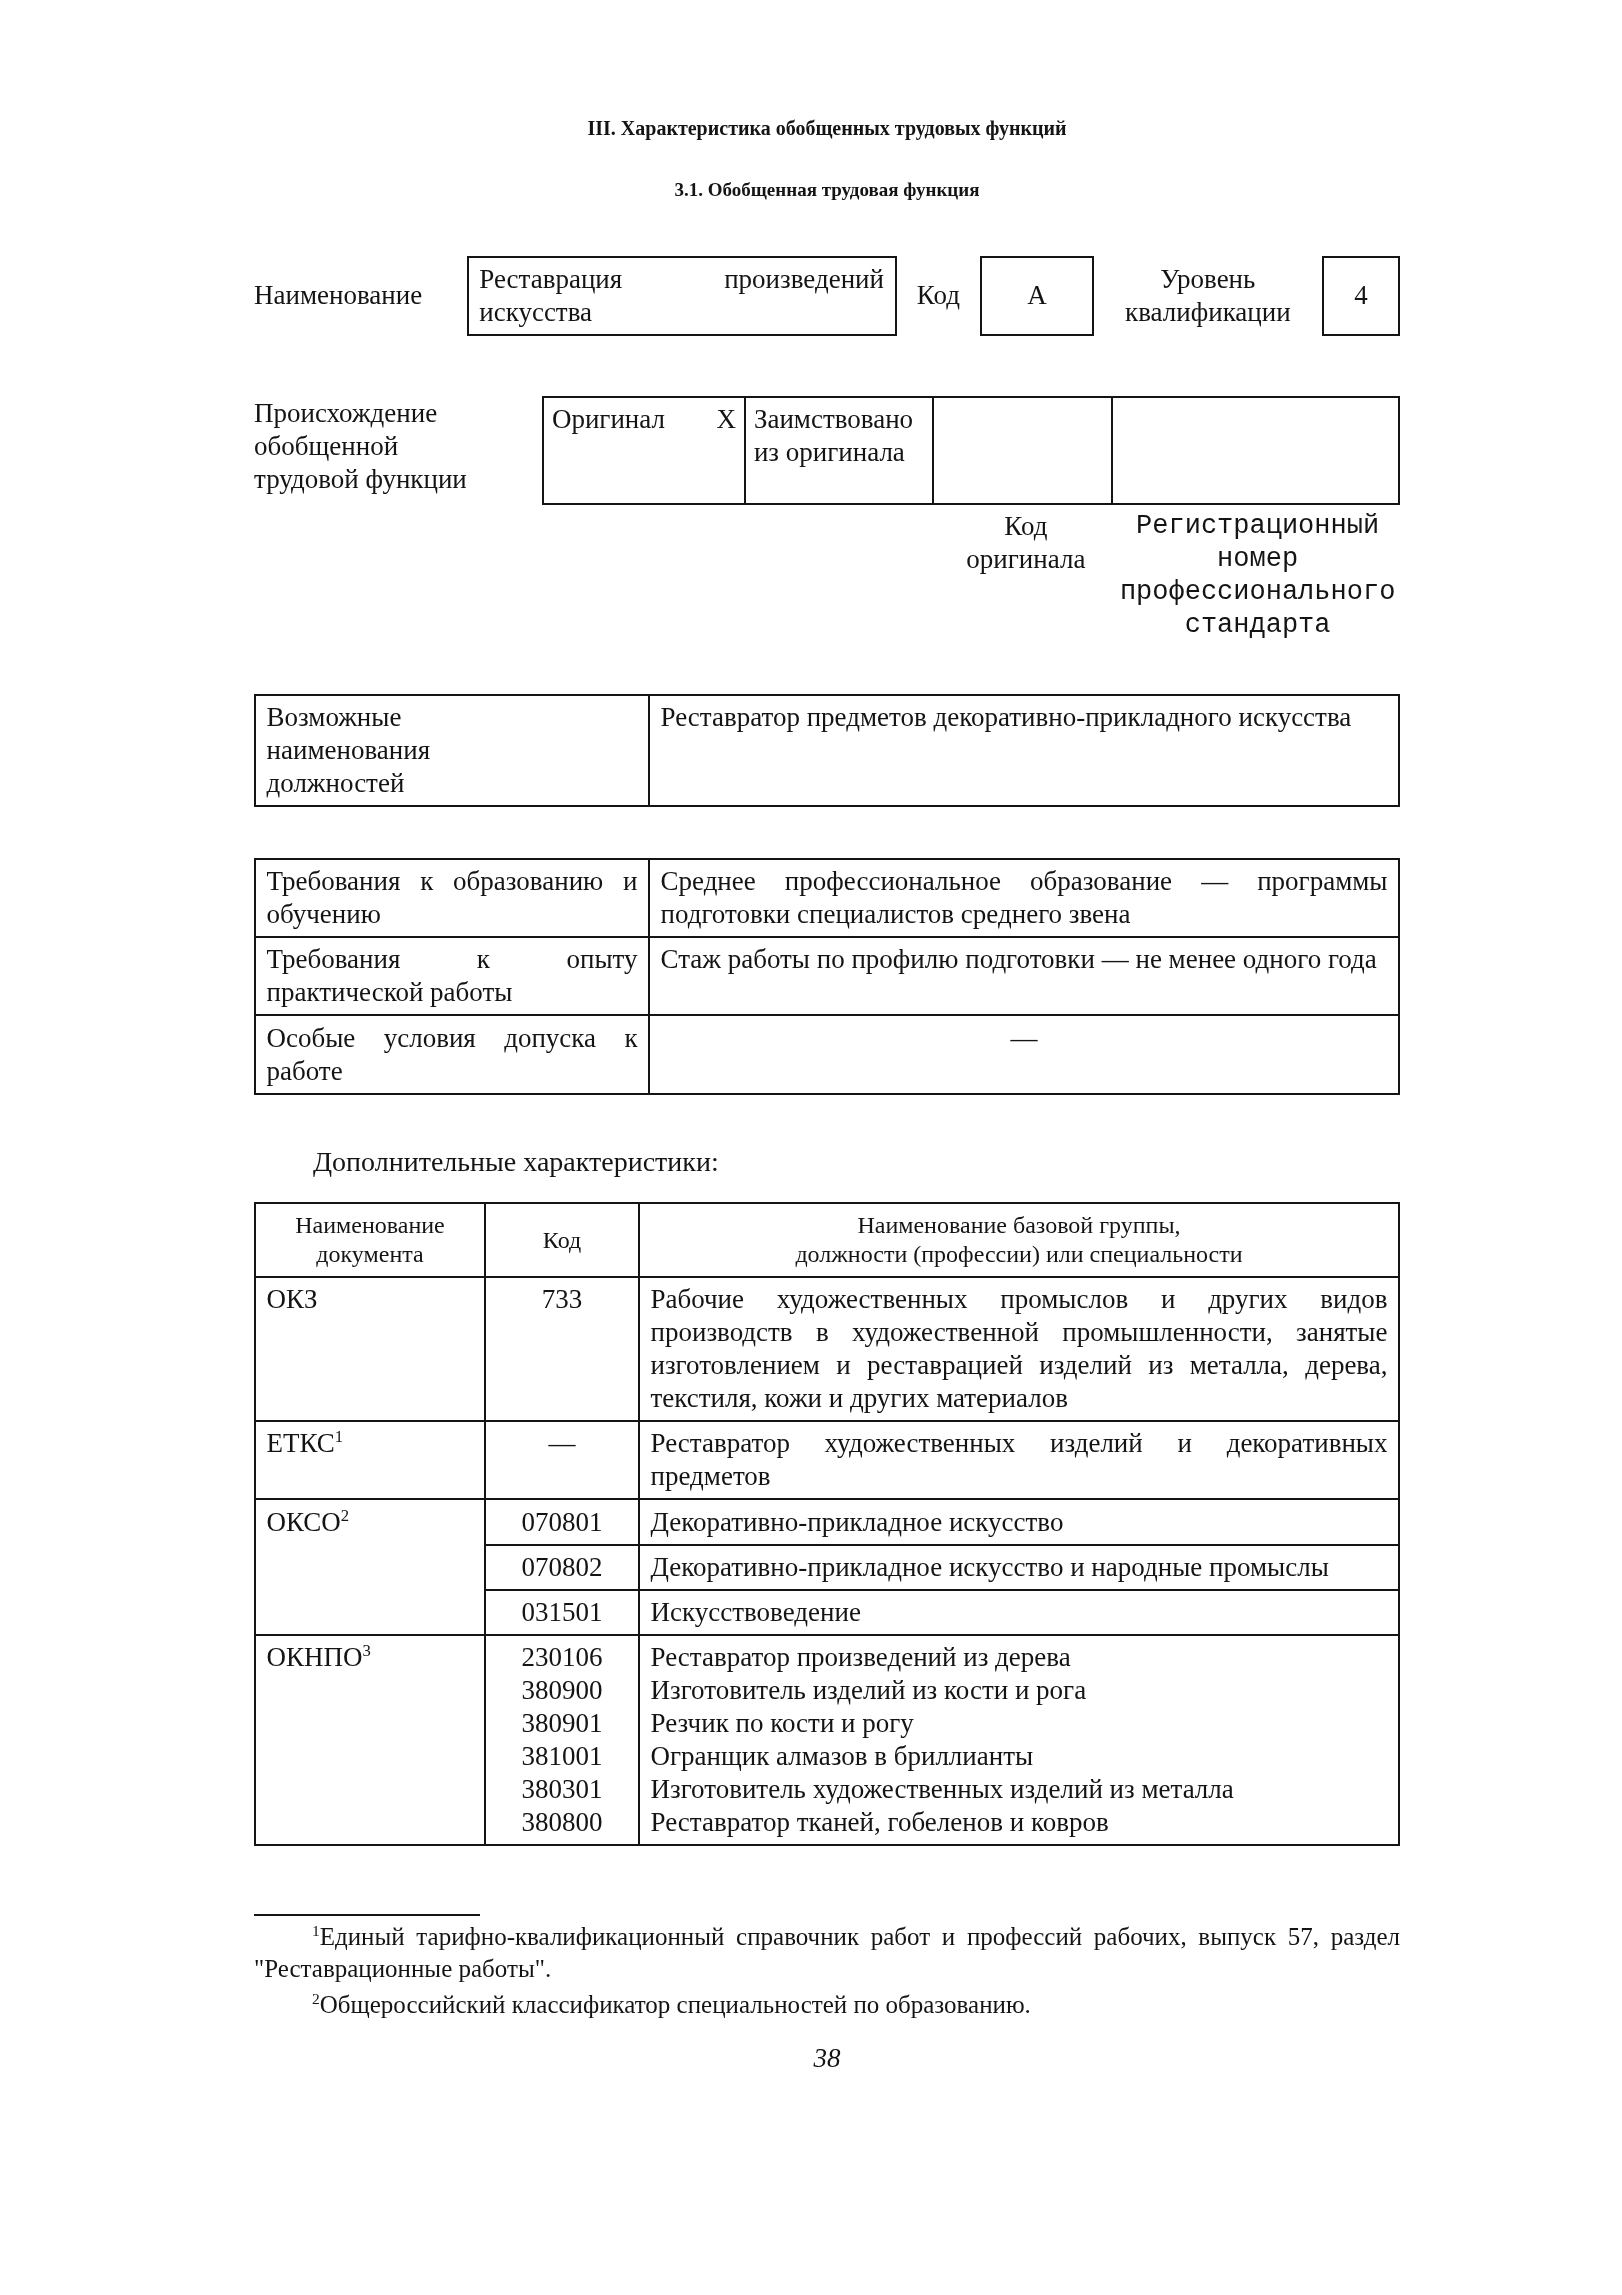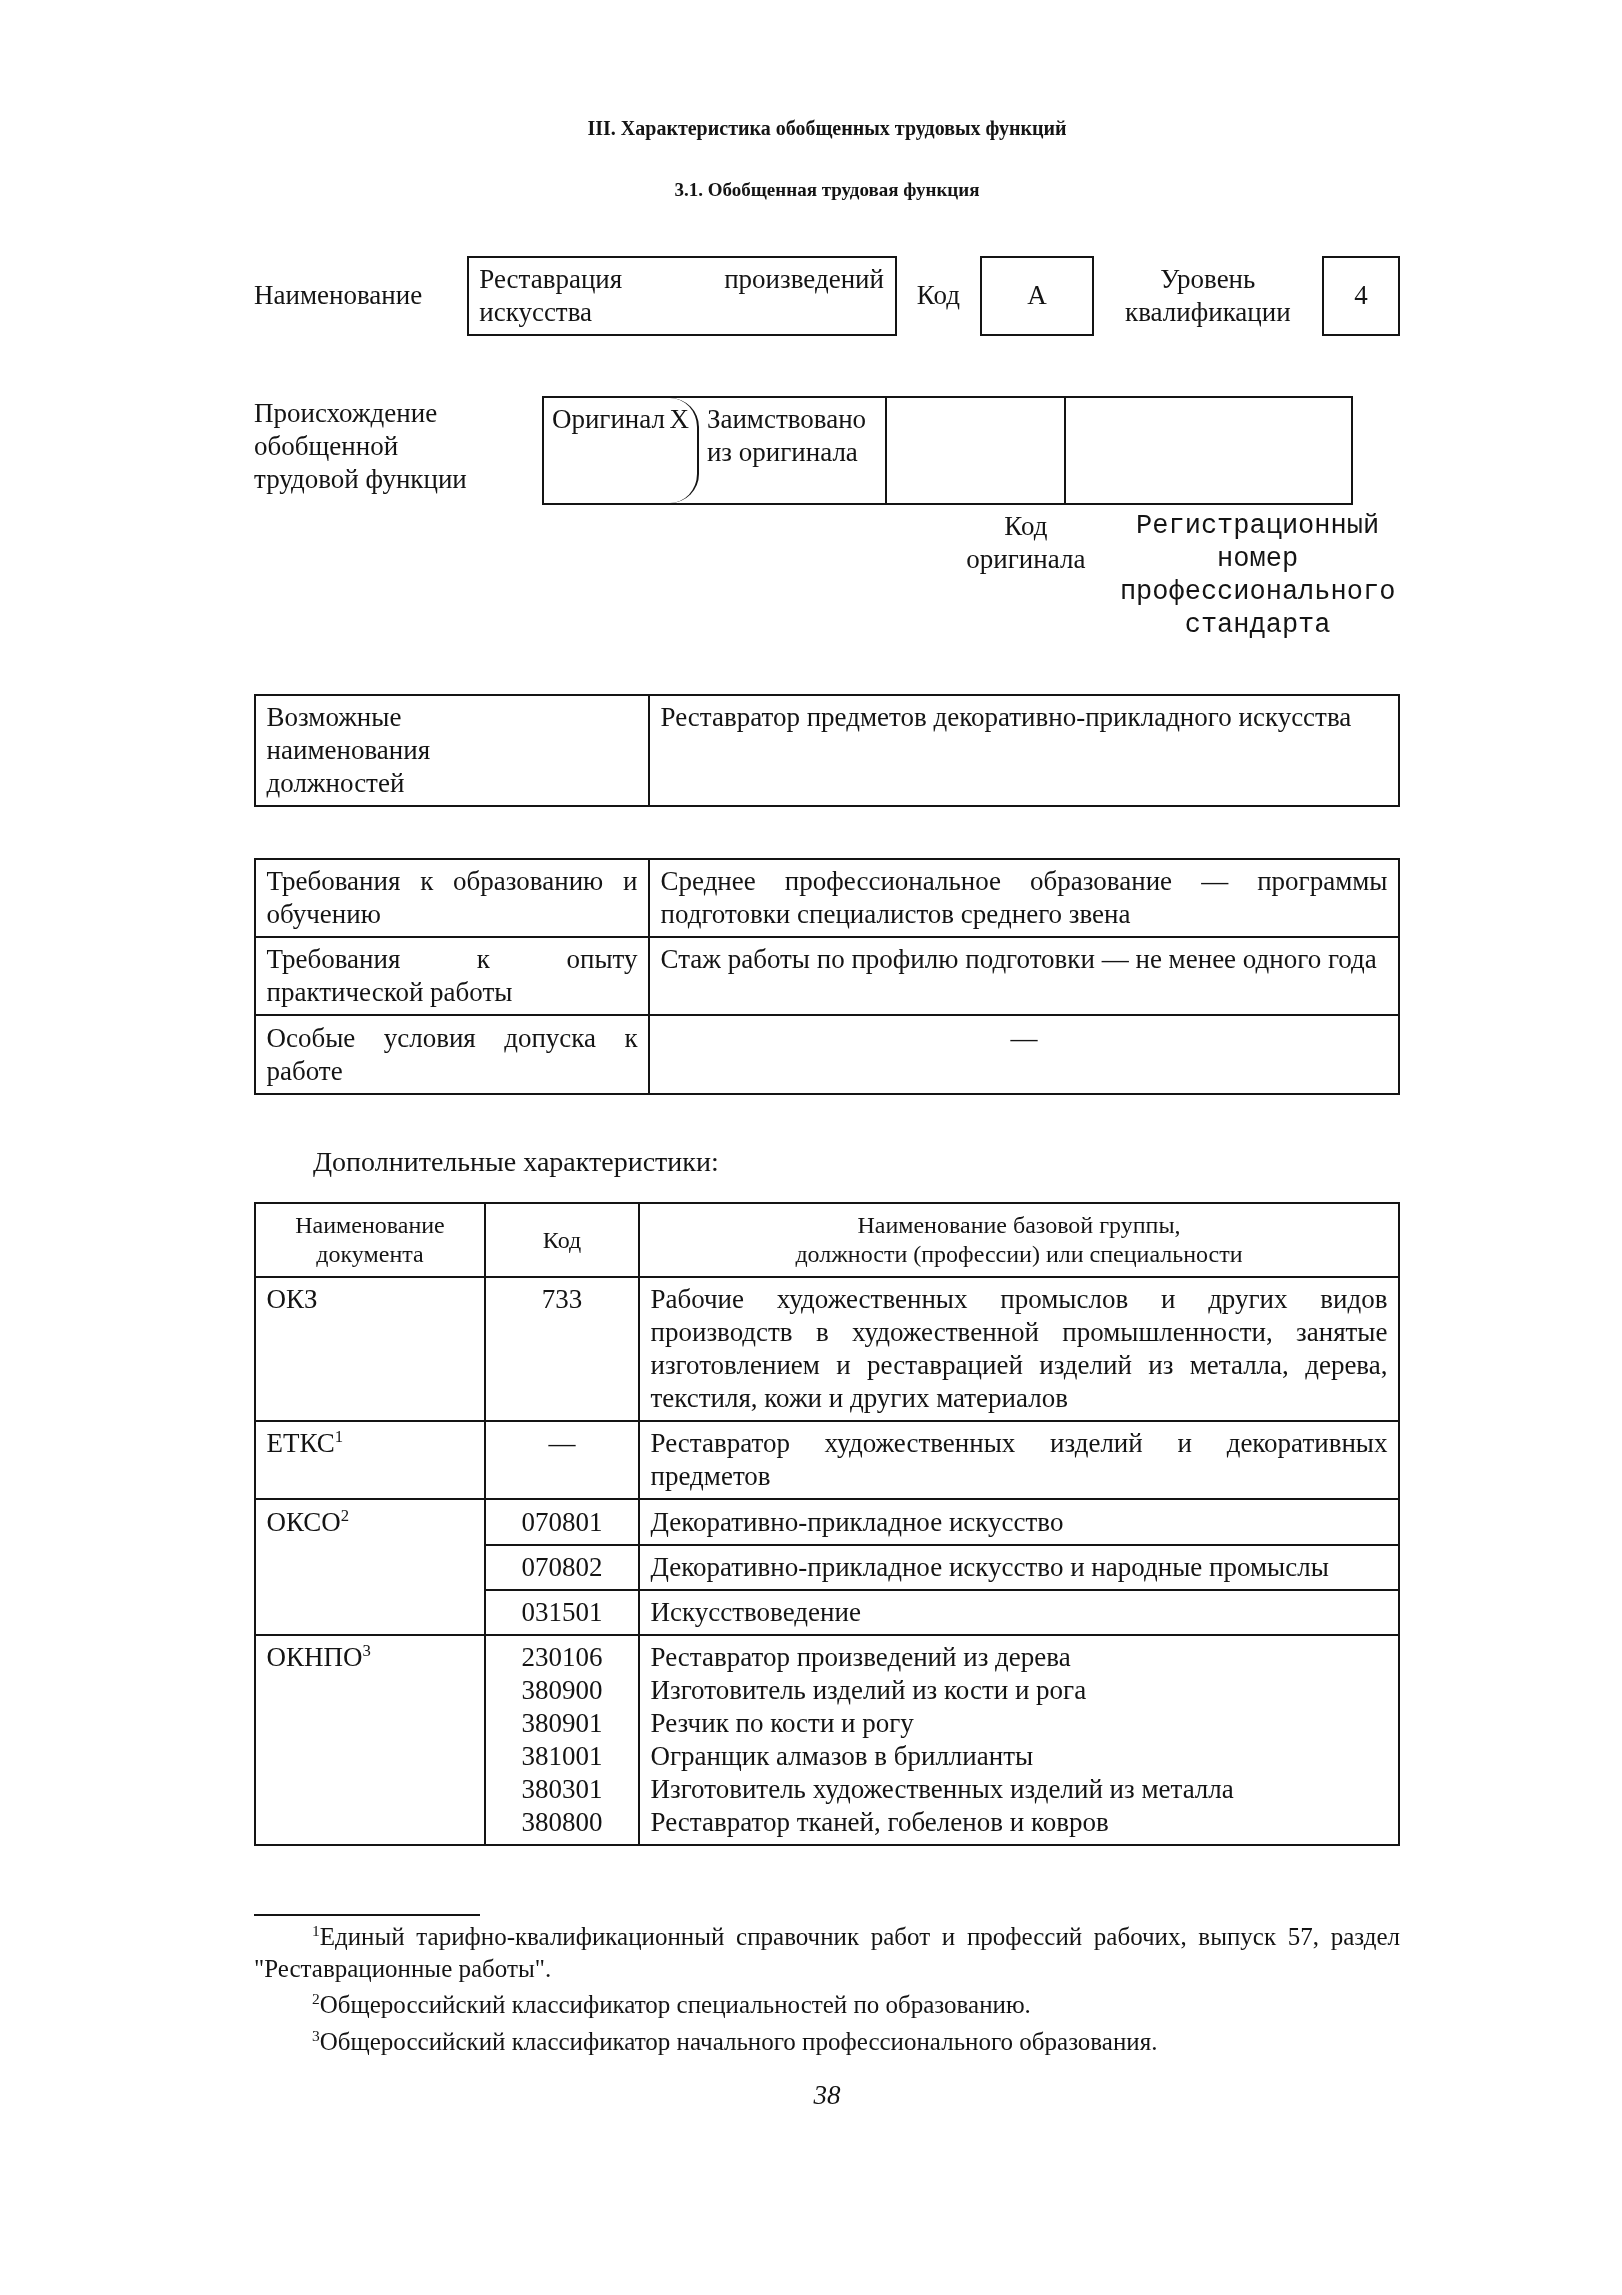--- a/index.html
+++ b/index.html
@@ -29,21 +29,21 @@
   .nr-code  { width:115px; display:flex; align-items:center; justify-content:center; }
   .nr-level-label { width:232px; display:flex; align-items:center; justify-content:center; text-align:center; padding:0 3px; }
   .nr-level { width:79px; display:flex; align-items:center; justify-content:center; }
 
   
   .origin-row { display:flex; margin-top:60px; }
   .origin-label { width:288px; padding-top:1.3px; }
   .origin-table { display:flex; border:2px solid #141414; }
   .origin-cell { min-height:105px; padding:5.2px 7.9px; border-right:2px solid #141414; }
   .origin-cell.last { border-right:none; }
-  .oc-1 { width:155px; display:flex; justify-content:space-between; align-items:flex-start;border-radius:29px; }
+  .oc-1 { width:202px; display:flex; justify-content:space-between; align-items:flex-start; }
   .oc-2 { width:188px; }
   .oc-3 { width:179px; }
   .oc-4 { width:285px; }
   .origin-caption { display:flex; margin-top:5.2px; }
   .oc-spacer { width:683px; }
   .cap-code { width:179px; text-align:center; }
   .cap-reg  { width:285px; text-align:center;font-family:Liberation Mono, monospace; }
 
   
   table.ttable { border-collapse:collapse; width:1146px; table-layout:fixed; }
@@ -191,18 +191,17 @@
 Огранщик алмазов в бриллианты
 Изготовитель художественных изделий из металла
 Реставратор тканей, гобеленов и ковров</td>
       </tr>
     </tbody>
   </table>
 
   <div class="fn-rule"></div>
   <p class="footnote"><sup>1</sup><span>Единый тарифно-квалификационный справочник работ и профессий рабочих, выпуск 57, раздел "Реставрационные работы".</span></p>
   <p class="footnote"><sup>2</sup><span>Общероссийский классификатор специальностей по образованию.</span></p>
-  <p class="footnote"><sup>3</sup><span>Общероссийский классификатор начального профессионального образования.</span></p>
 
   <div class="page-number">38</div>
 
 </div>
 
 
 </body></html>

